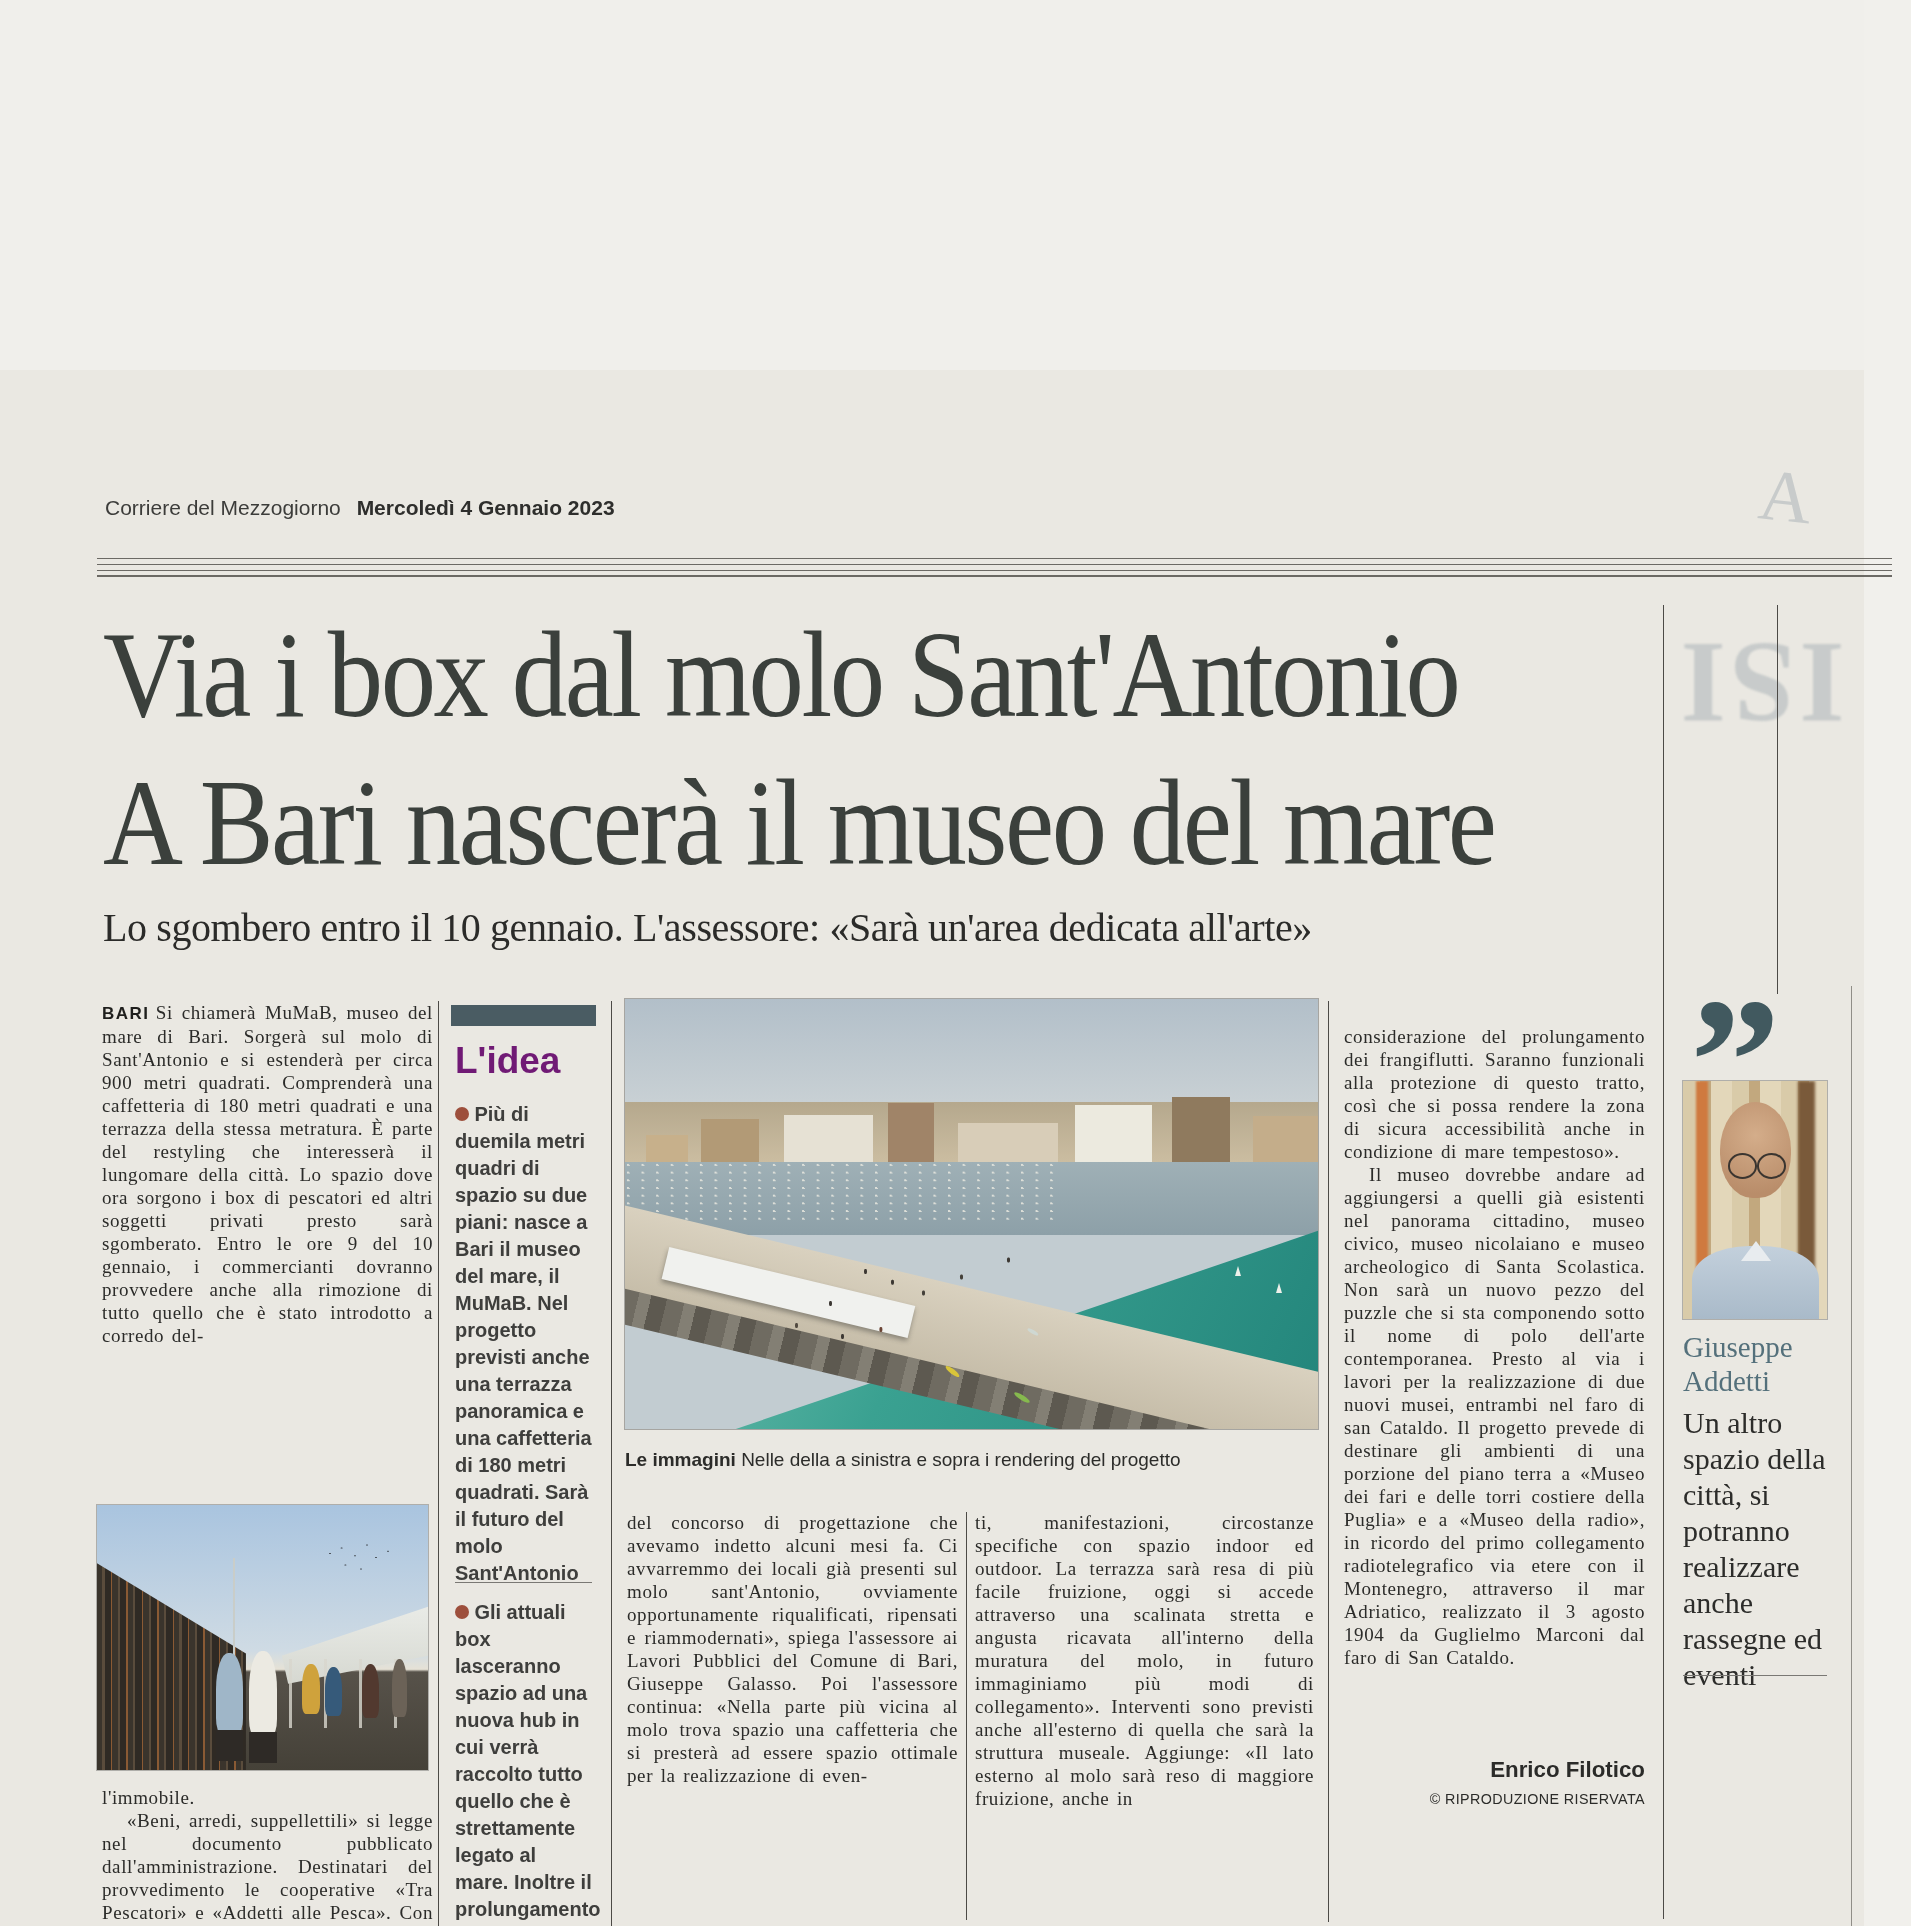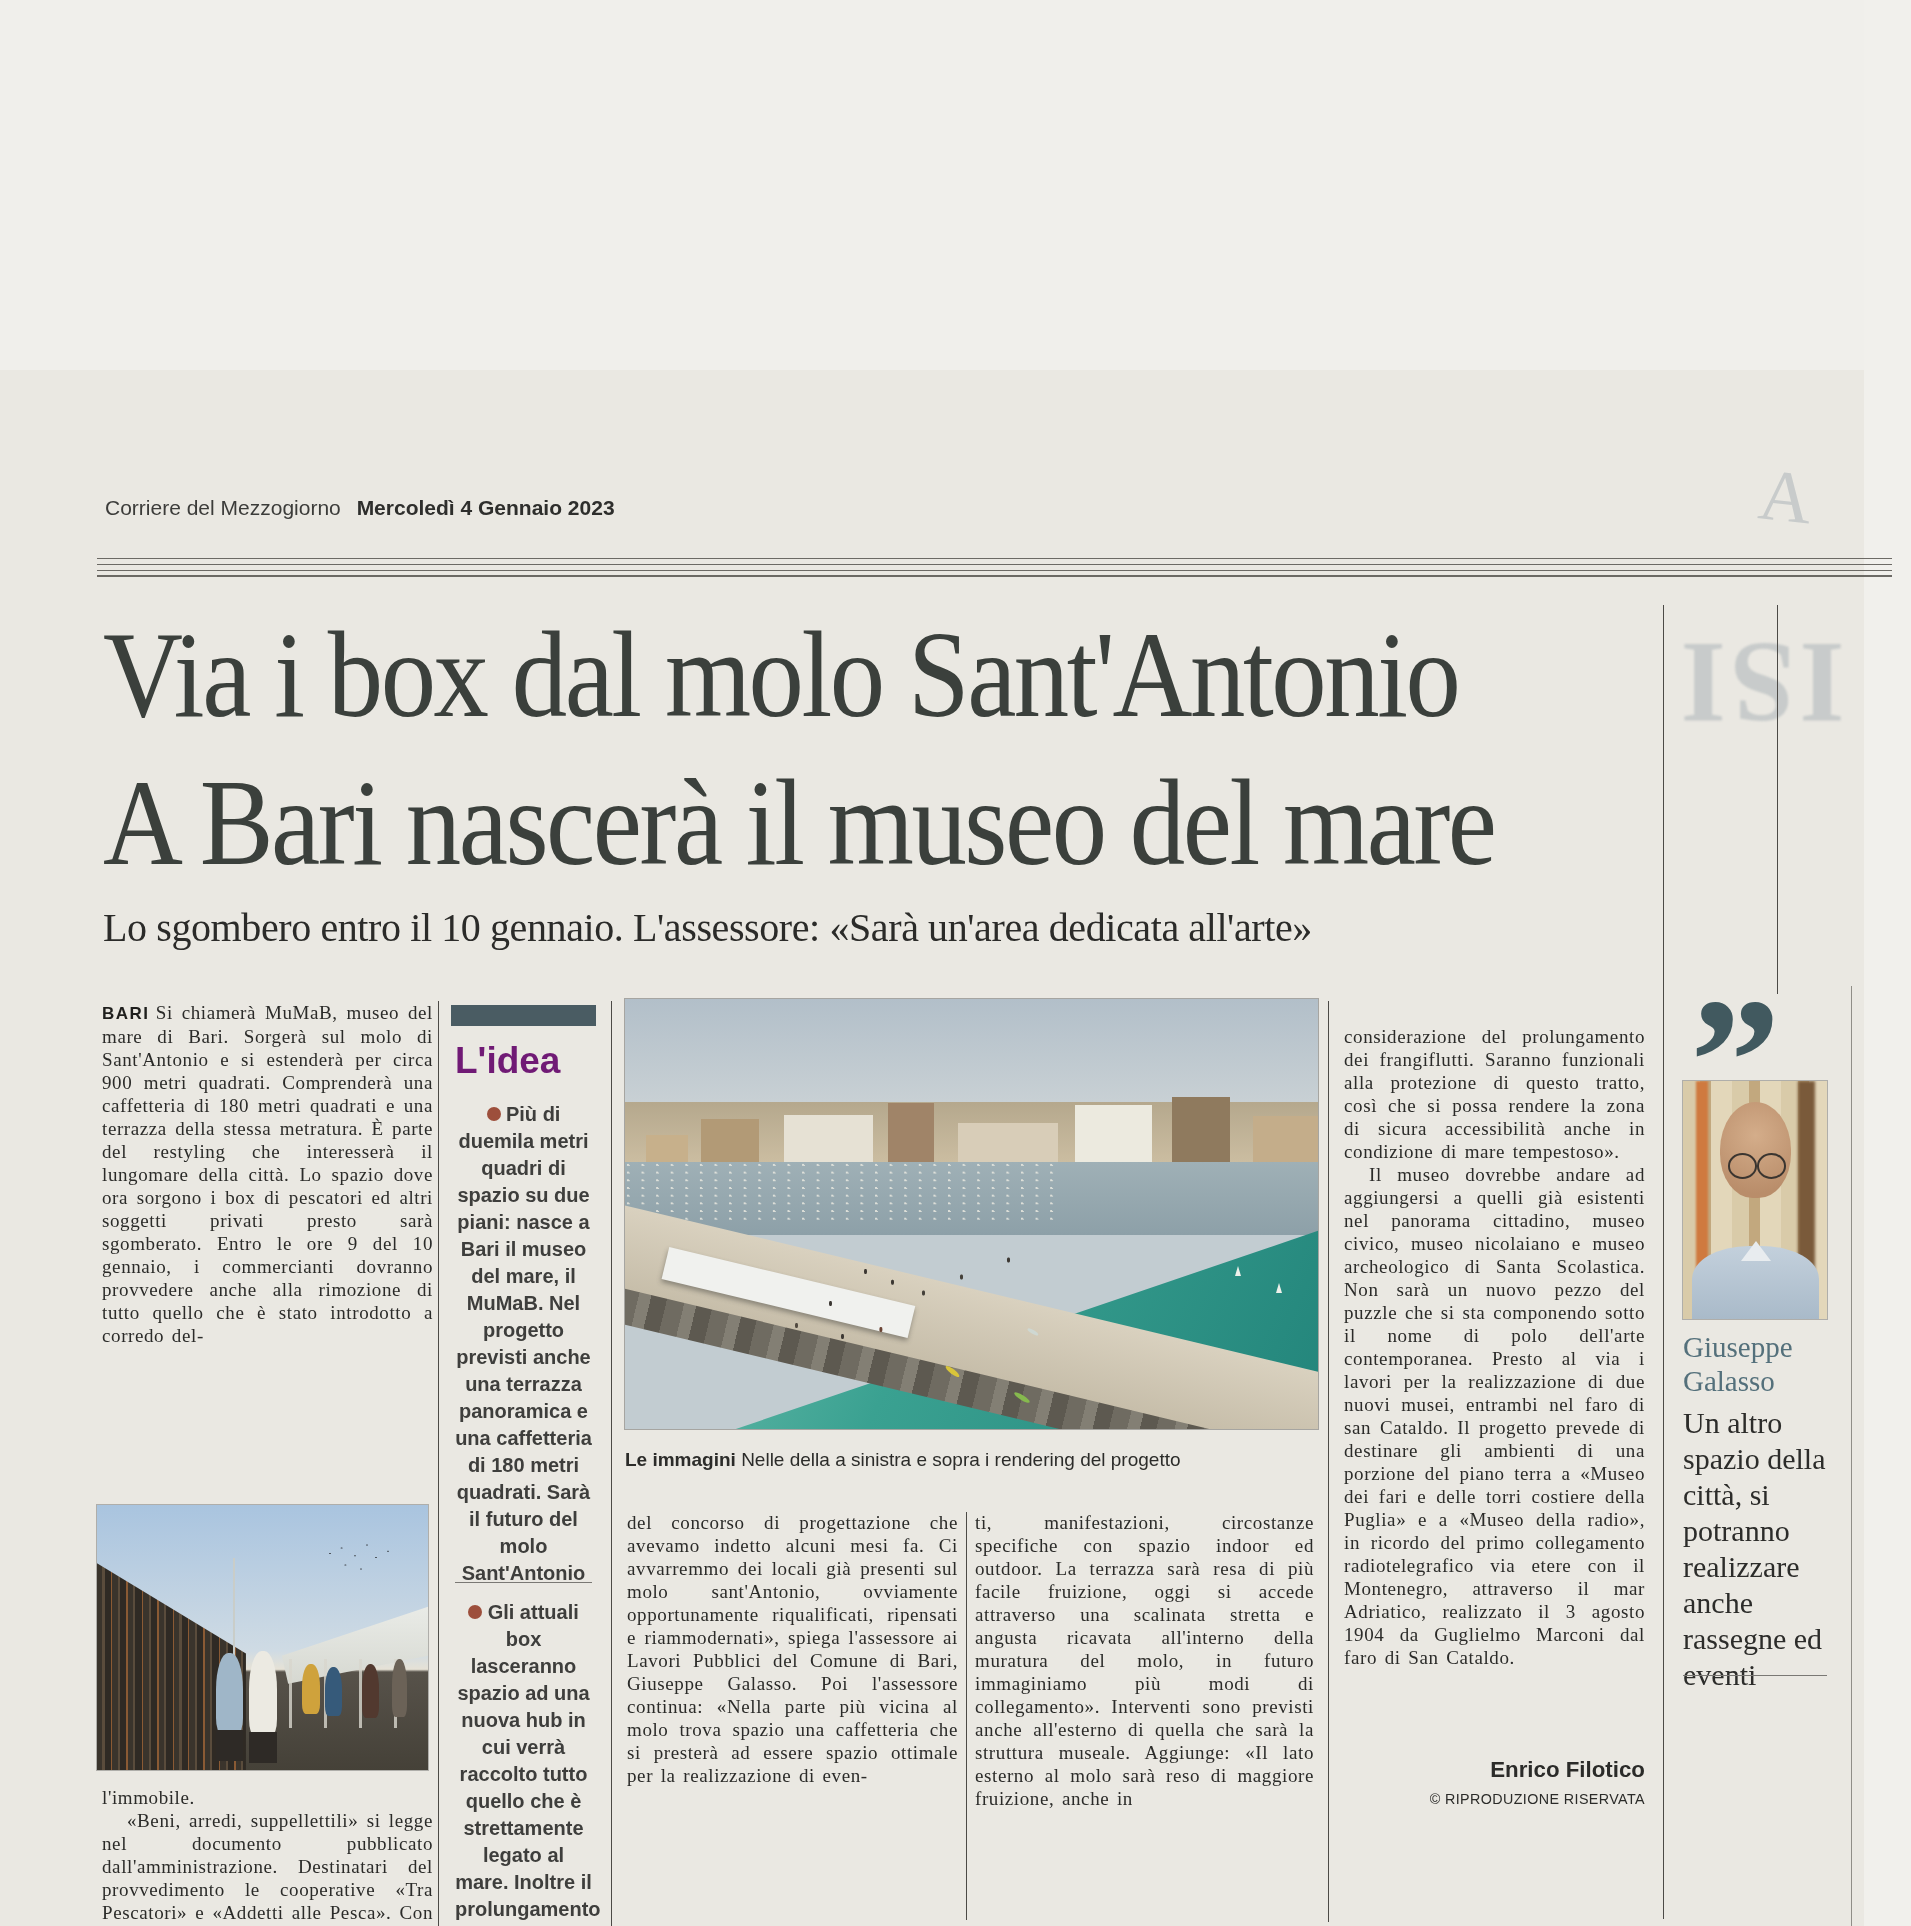--- a/index.html
+++ b/index.html
@@ -32,21 +32,21 @@
   .kicker{font-family:"Liberation Sans",sans-serif;font-weight:700;font-size:17px;letter-spacing:1.5px;color:#1f1f1d;margin-right:6.2px;margin-top:12px;}
   .indent{text-indent:25px;}
 
   
   .vrule{width:1.2px;background:#4c4a46;}
   .hrule{height:1.2px;background:#4c4a46;}
 
   
   .idea-bar{left:451px;top:1005px;width:145px;height:21px;background:#4a5c63;}
   .idea-label{left:455px;top:1040px;font-family:"Liberation Sans",sans-serif;font-weight:700;font-size:37px;color:#701a75;}
-  .idea-text{font-family:"Liberation Sans",sans-serif;font-weight:700;font-size:20px;line-height:27px;color:#3e3e3c;text-align:center;}
+  .idea-text{font-family:"Liberation Sans",sans-serif;font-weight:700;font-size:20px;line-height:27px;color:#3e3e3c;text-align:left;}
   .idea-b1{left:455px;top:1101px;width:137px;}
   .idea-b2{left:455px;top:1599px;width:137px;}
   .dot{display:inline-block;width:14px;height:14px;border-radius:50%;background:#9d4f3c;margin-right:5.4px;}
 
   
   .photo{left:625px;top:999px;width:693px;height:430px;overflow:hidden;outline:0.8px solid rgba(40,40,40,.35);background:#c2ccd1;}
   .ph-sky{position:absolute;left:0;top:0;right:0;height:40%;background:linear-gradient(#b2bfc9,#ccd3d6 70%,#d8dad6);}
   .ph-city{position:absolute;left:0;top:24%;right:0;height:14%;background:linear-gradient(#b5a88d,#cbbda1);}
   .bld{position:absolute;bottom:0;}
   .ph-harbor{position:absolute;left:0;top:38%;right:0;height:17%;background:linear-gradient(#9fb0b6,#8da0a8);
@@ -233,19 +233,19 @@
     <div class="pt-curtain2"></div>
     <div class="pt-head">
       <div class="pt-glass g1"></div>
       <div class="pt-glass g2"></div>
     </div>
     <div class="pt-shirt"></div>
     <div class="pt-collar"></div>
   </div>
   <div class="abs quote-name">
     <div>Giuseppe</div>
-    <div>Galasso</div>
+    <div>Addetti</div>
   </div>
   <div class="abs quote-text">Un altro spazio della città, si potranno realizzare anche rassegne ed eventi</div>
   <div class="abs hrule" style="left:1683px;top:1675px;width:144px;background:#7a7874;"></div>
 
 </div>
 
 
 </body></html>

